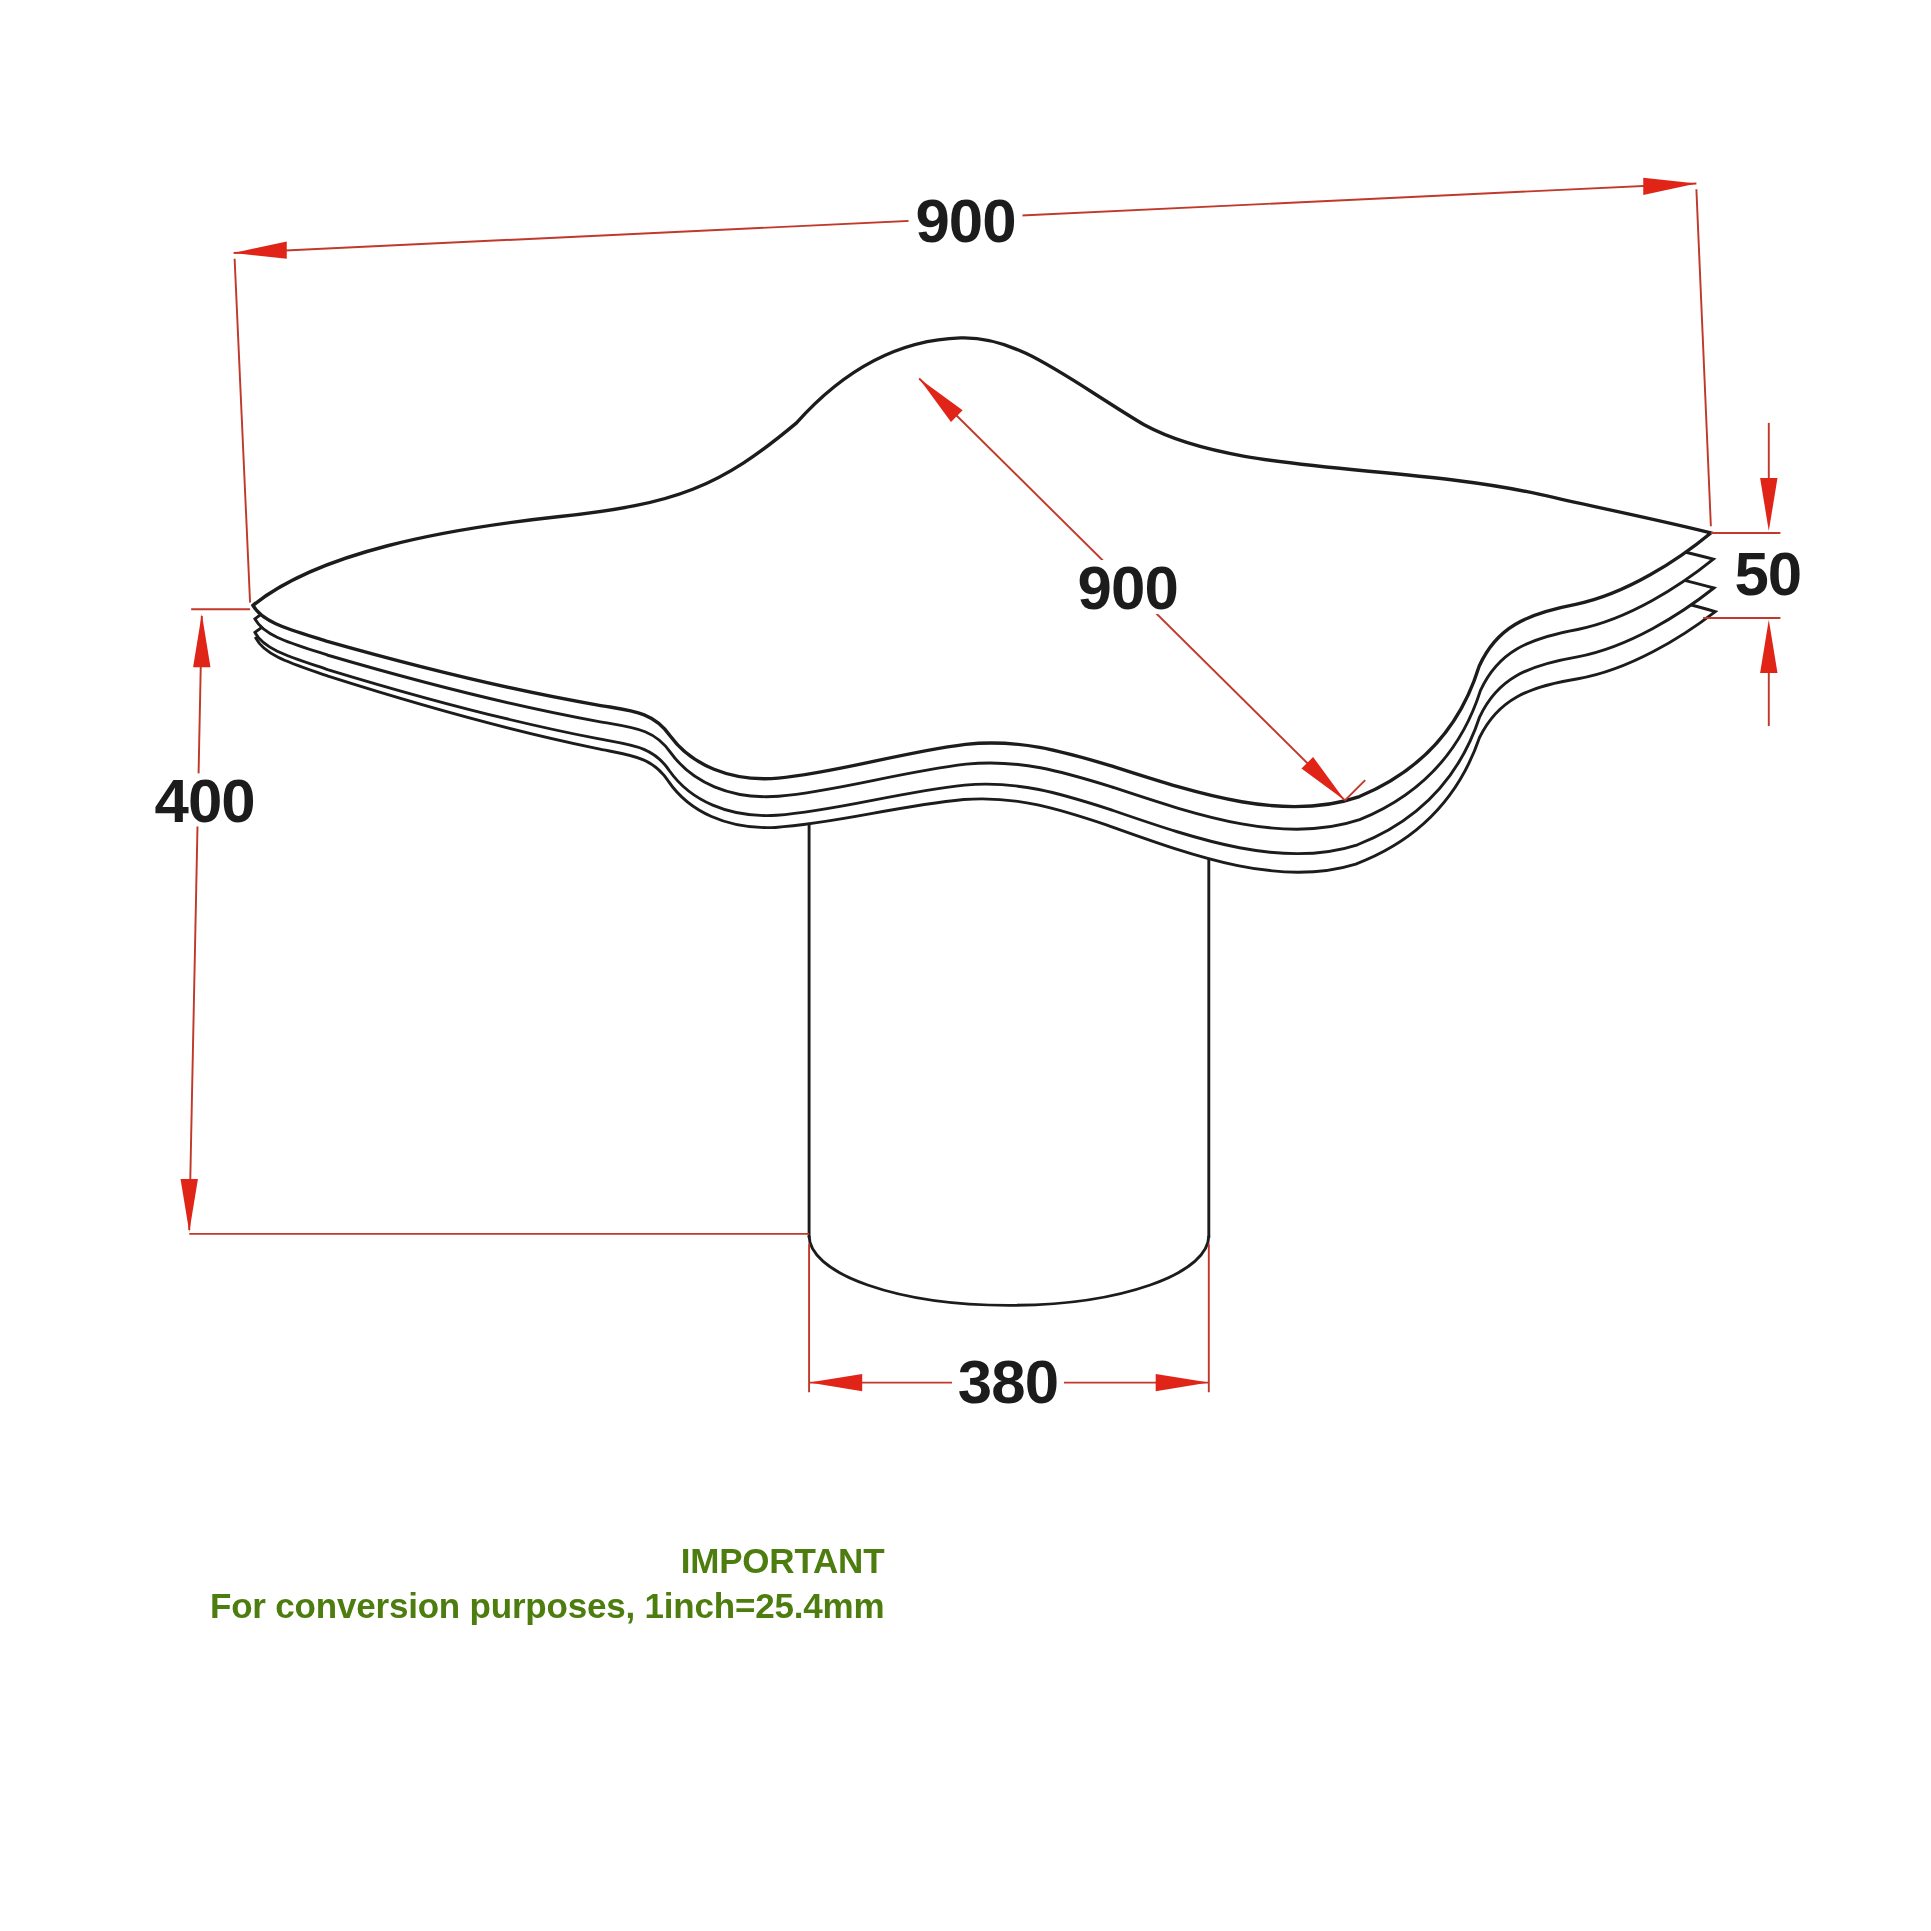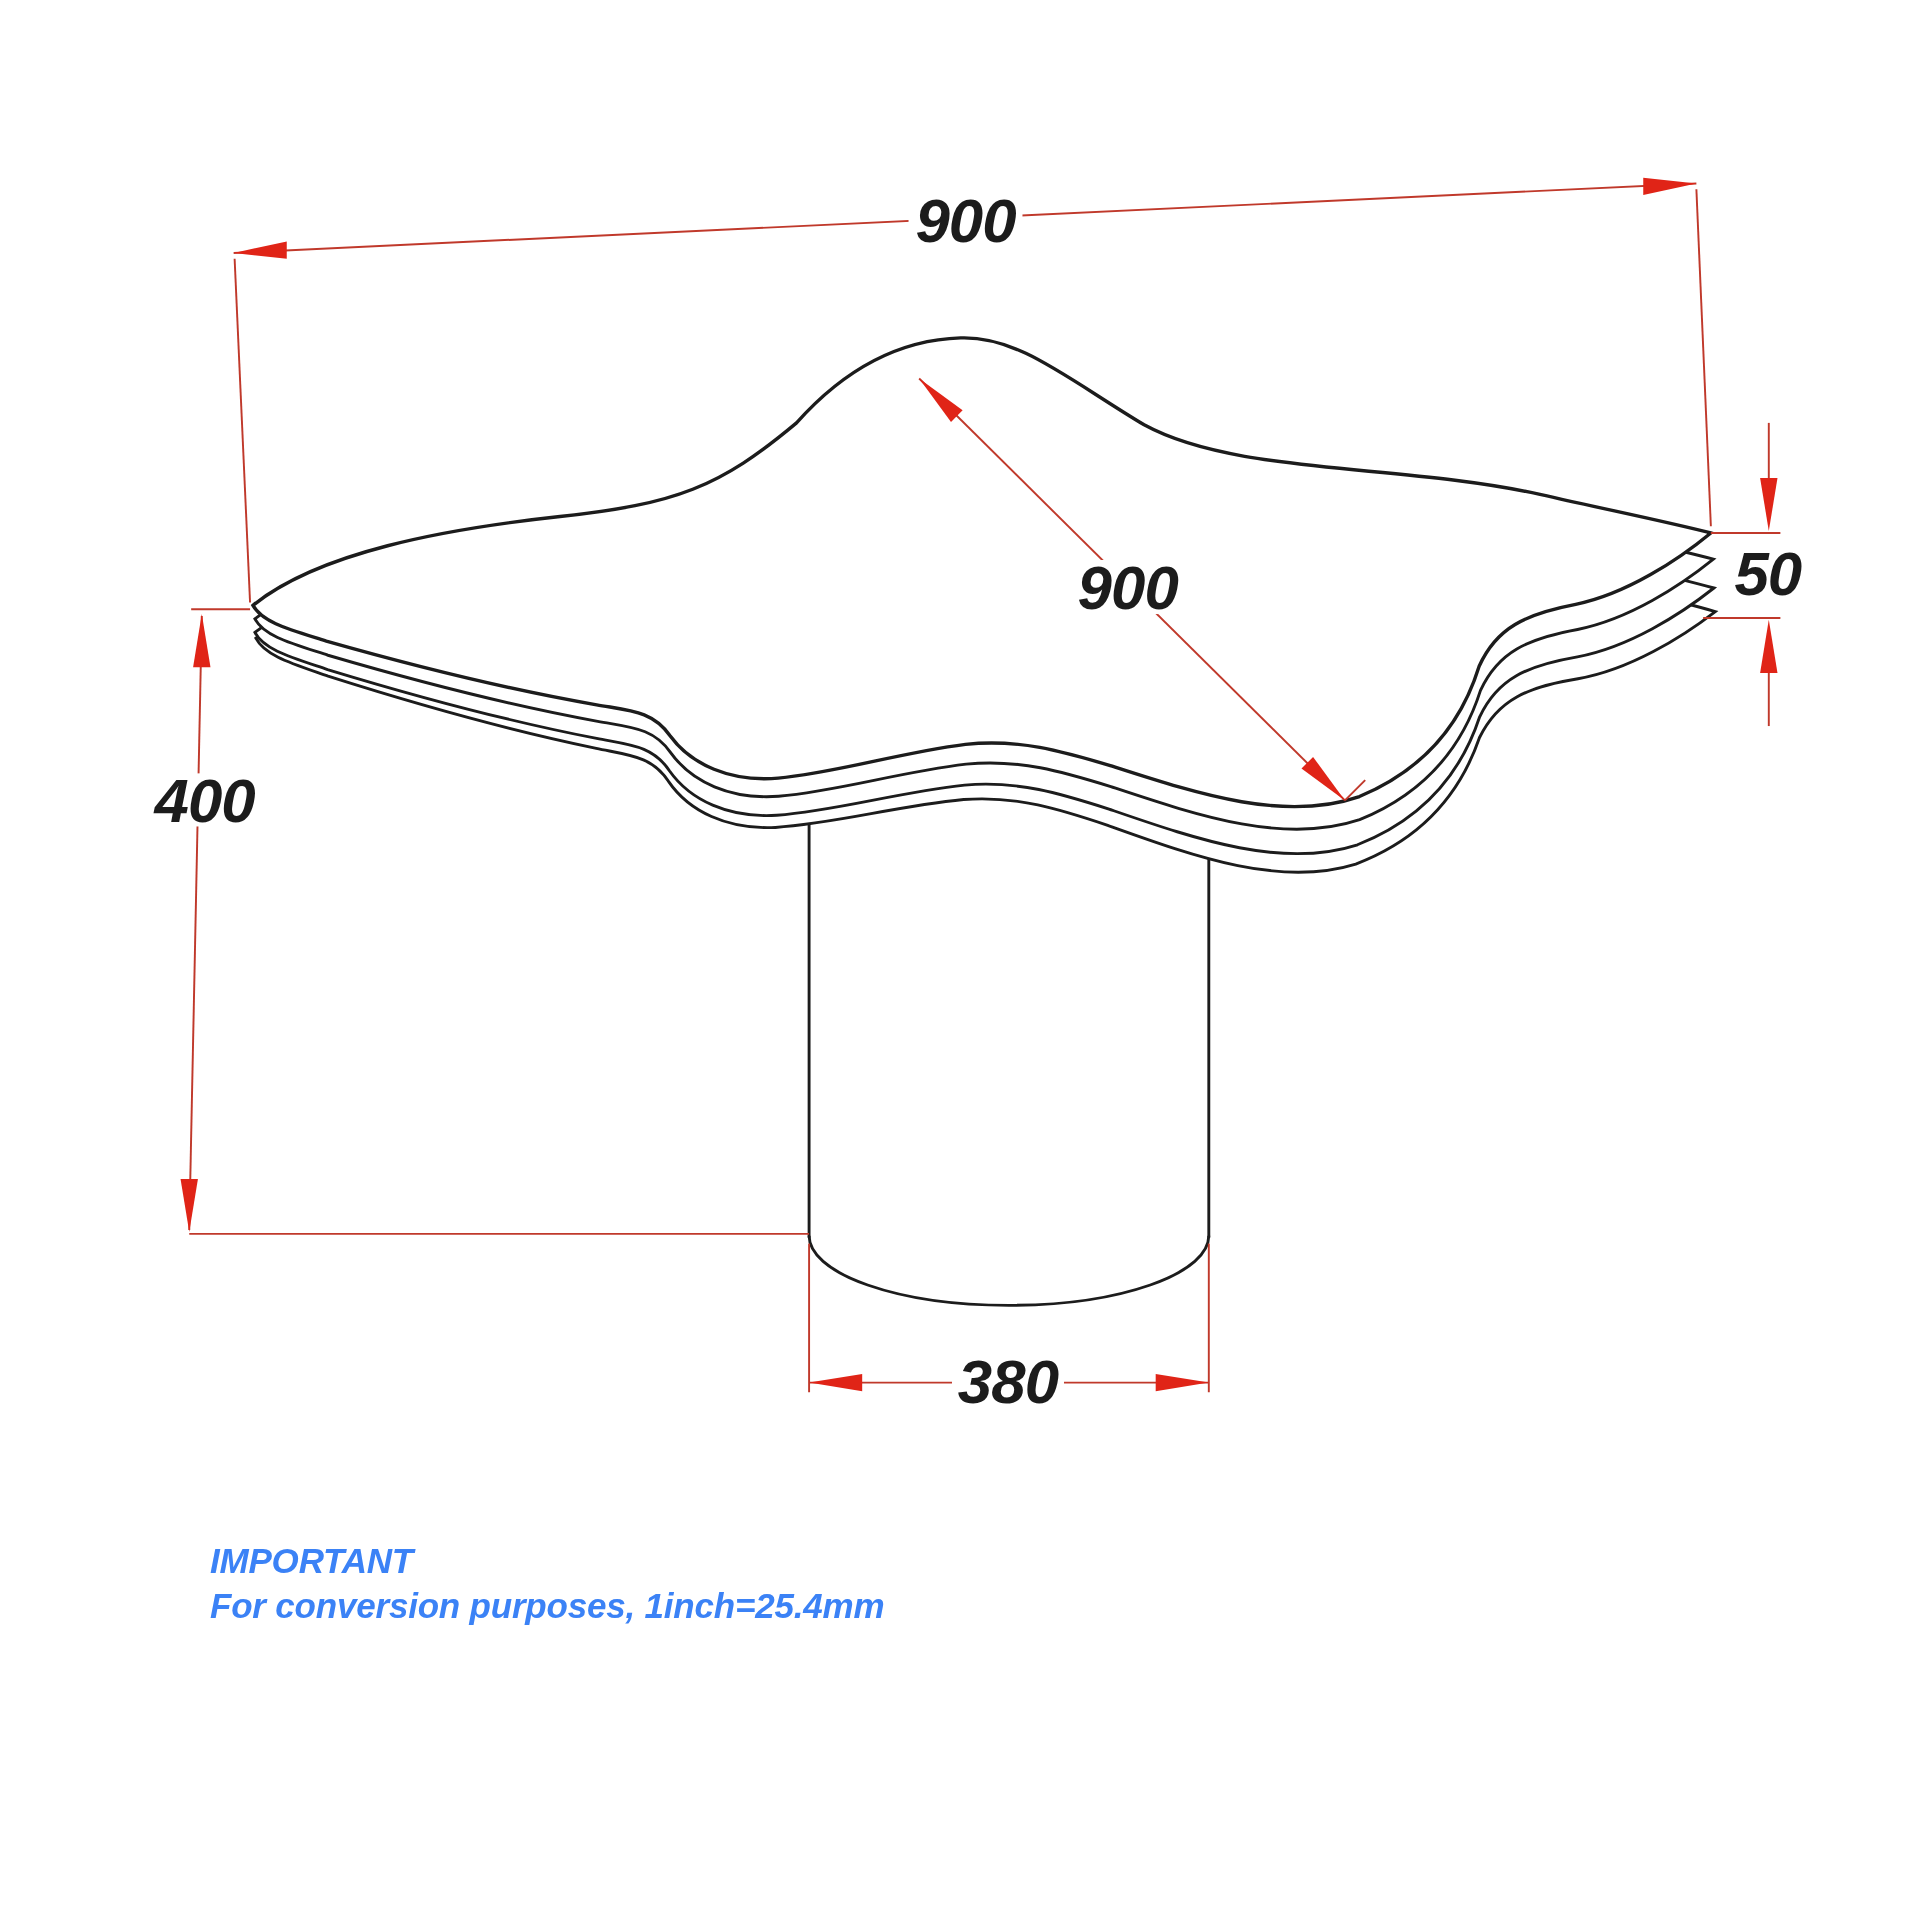--- a/index.html
+++ b/index.html
@@ -1,25 +1,25 @@
 <!DOCTYPE html>
 <html><head>
 <meta charset="utf-8">
 <style>
   html,body{margin:0;padding:0;background:#ffffff;}
   .page{position:relative;width:1906px;height:1931px;background:#ffffff;overflow:hidden;
-        font-family:"Liberation Sans",sans-serif;font-style:italic;}
+        font-family:"Liberation Sans",sans-serif;}
   svg{position:absolute;left:0;top:0;}
   .dim-text{font-family:"Liberation Sans",sans-serif;font-weight:700;font-size:64px;
             fill:#1c1c1c;text-anchor:middle;dominant-baseline:central;letter-spacing:-1px;}
   .redline{stroke:#c0392b;stroke-width:2;fill:none;}
   .redarrow{fill:#e02417;stroke:none;}
   .blackline{stroke:#1c1c1c;fill:none;}
-  .notes{position:absolute;left:210px;top:1538px;color:#3b82f6;font-weight:700;
-         font-size:35px;line-height:45px;letter-spacing:-0.2px;white-space:nowrap;}
+  .notes{position:absolute;left:210px;top:1538px;color:#4d7c0f;font-weight:700;
+         font-size:35px;line-height:45px;letter-spacing:-0.2px;white-space:nowrap;text-align:right;}
   .notes p{margin:0;padding:0;}
 </style>
 </head>
 <body>
 
 <div class="page">
 
 <svg width="1931" height="1931" viewBox="0 0 2000 2000">
 
   <g>

